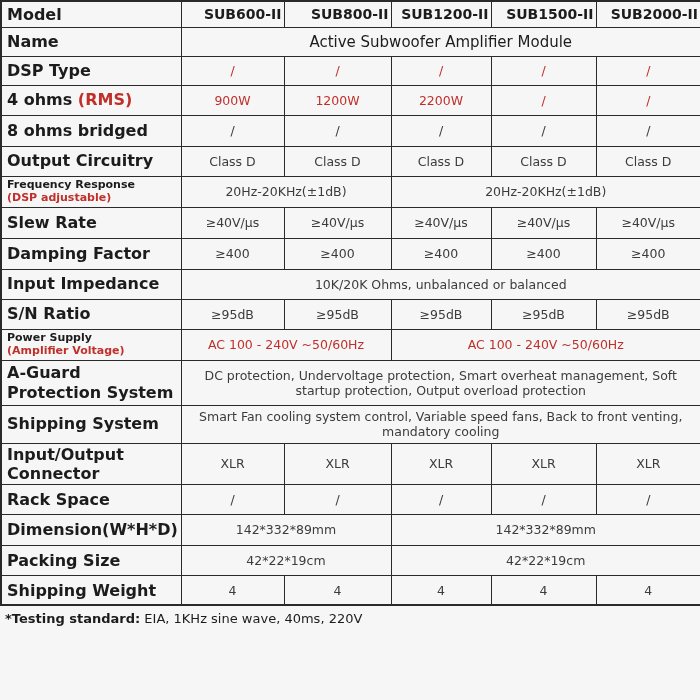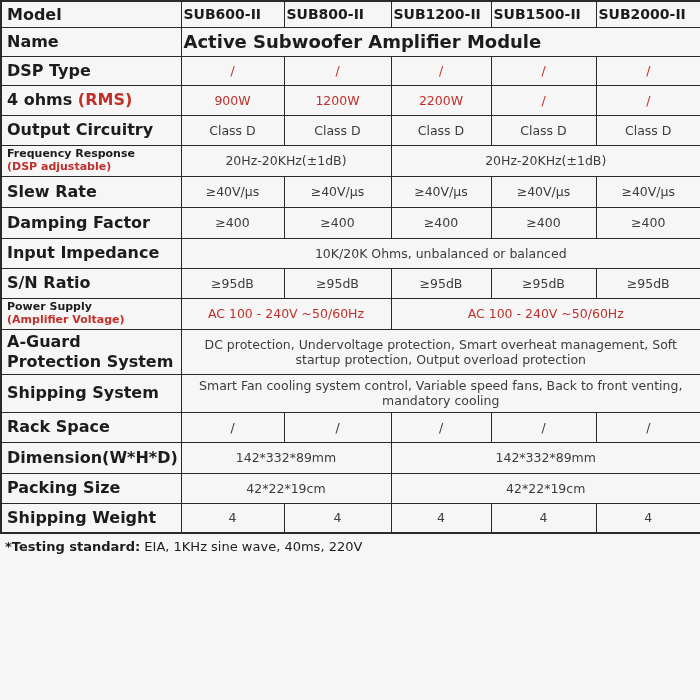--- a/index.html
+++ b/index.html
@@ -17,22 +17,22 @@
   }
   td{border:1px solid var(--border);padding:1px 2px;overflow:hidden;background:var(--bg);}
   .lbl{
     font-weight:bold;font-size:16px;color:var(--text);
     text-align:left;padding-left:5px;line-height:1.2;
   }
   .lbl-sm{font-size:11px;line-height:1.15;}
   .sub-red{color:var(--red);font-weight:bold;}
   .val{text-align:center;font-size:12.5px;color:var(--val);}
   .red{color:var(--red);}
-  .name-val{text-align:left;font-weight:bold;font-size:18px;color:var(--text);}
-  .hdr{text-align:left;font-weight:bold;font-size:14px;color:var(--text);}
+  .name-val{text-align:center;font-weight:normal;font-size:15px;color:var(--text);}
+  .hdr{text-align:right;font-weight:bold;font-size:14px;color:var(--text);}
   .footer{
     padding:5px 0 0 5px;font-size:13px;color:var(--text);
   }
   .footer .b{font-weight:bold;}
 </style>
 </head>
 <body>
 
 <table class="spec">
   <colgroup>
@@ -71,20 +71,28 @@
 
   <tr style="height:30px">
     <td class="lbl"><span>4 ohms</span> <span class="sub-red">(RMS)</span></td>
     <td class="val red">900W</td>
     <td class="val red">1200W</td>
     <td class="val red">2200W</td>
     <td class="val red">/</td>
     <td class="val red">/</td>
   </tr>
 
+  <tr style="height:31px">
+    <td class="lbl">8 ohms bridged</td>
+    <td class="val">/</td>
+    <td class="val">/</td>
+    <td class="val">/</td>
+    <td class="val">/</td>
+    <td class="val">/</td>
+  </tr>
 
   <tr style="height:30px">
     <td class="lbl">Output Circuitry</td>
     <td class="val">Class D</td>
     <td class="val">Class D</td>
     <td class="val">Class D</td>
     <td class="val">Class D</td>
     <td class="val">Class D</td>
   </tr>
 
@@ -143,20 +151,28 @@
   <tr style="height:45px">
     <td class="lbl">A-Guard Protection System</td>
     <td class="val" colspan="5">DC protection, Undervoltage protection, Smart overheat management, Soft startup protection, Output overload protection</td>
   </tr>
 
   <tr style="height:38px">
     <td class="lbl">Shipping System</td>
     <td class="val" colspan="5">Smart Fan cooling system control, Variable speed fans, Back to front venting, mandatory cooling</td>
   </tr>
 
+  <tr style="height:27px">
+    <td class="lbl">Input/Output Connector</td>
+    <td class="val">XLR</td>
+    <td class="val">XLR</td>
+    <td class="val">XLR</td>
+    <td class="val">XLR</td>
+    <td class="val">XLR</td>
+  </tr>
 
   <tr style="height:30px">
     <td class="lbl">Rack Space</td>
     <td class="val">/</td>
     <td class="val">/</td>
     <td class="val">/</td>
     <td class="val">/</td>
     <td class="val">/</td>
   </tr>
 

